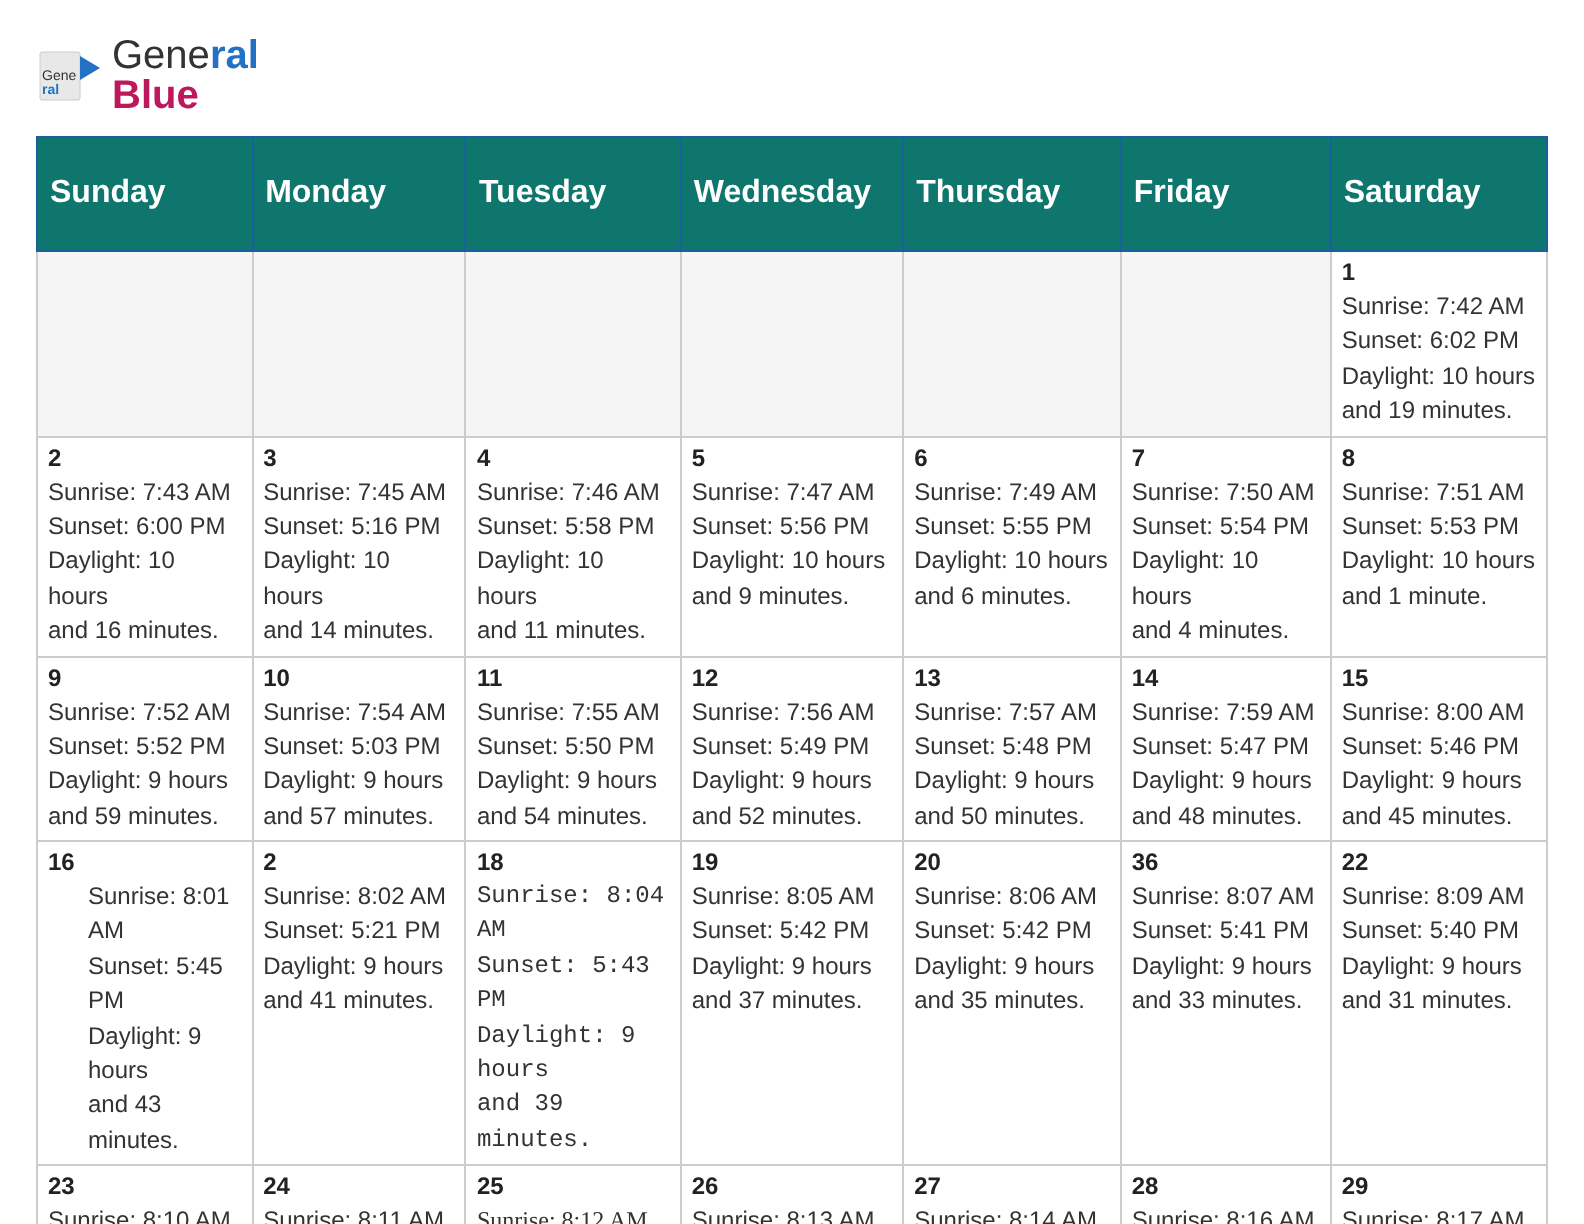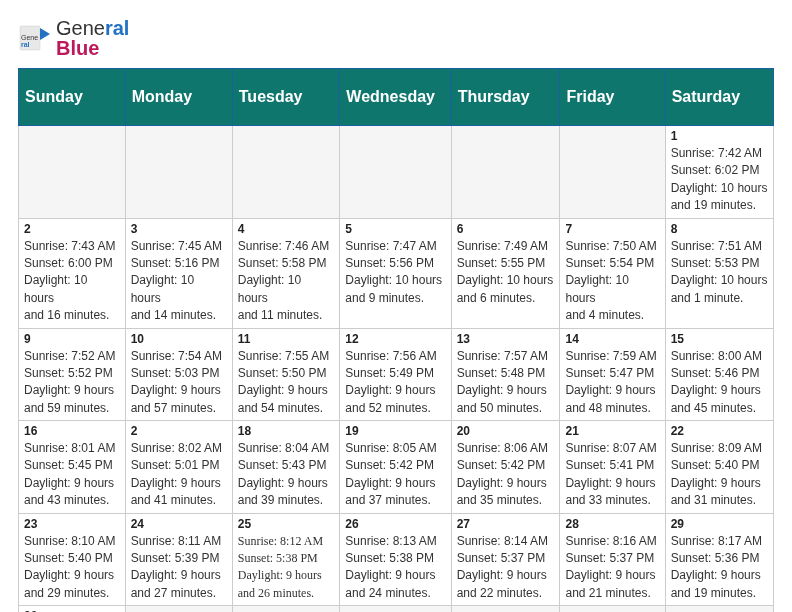--- a/index.html
+++ b/index.html
@@ -240,55 +240,55 @@
             <div class="day-number">15</div>
             <div class="day-info" style="white-space: pre-line;">Sunrise: 8:00 AM
 Sunset: 5:46 PM
 Daylight: 9 hours
 and 45 minutes.</div>
           </td>
         </tr>
         <tr>
           <td>
             <div class="day-number">16</div>
-            <div class="day-info" style="white-space: pre-line;">Sunrise: 8:01 AM
+            <div class="day-info" style="white-space: pre-line; margin-left: 20px;">Sunrise: 8:01 AM
 Sunset: 5:45 PM
 Daylight: 9 hours
 and 43 minutes.</div>
           </td>
           <td>
             <div class="day-number">2</div>
             <div class="day-info" style="white-space: pre-line;">Sunrise: 8:02 AM
-Sunset: 5:01 PM
+Sunset: 5:21 PM
 Daylight: 9 hours
 and 41 minutes.</div>
           </td>
           <td>
             <div class="day-number">18</div>
-            <div class="day-info" style="white-space: pre-line;">Sunrise: 8:04 AM
+            <div class="day-info" style="white-space: pre-line; font-family: Liberation Mono, monospace;">Sunrise: 8:04 AM
 Sunset: 5:43 PM
 Daylight: 9 hours
 and 39 minutes.</div>
           </td>
           <td>
             <div class="day-number">19</div>
             <div class="day-info" style="white-space: pre-line;">Sunrise: 8:05 AM
 Sunset: 5:42 PM
 Daylight: 9 hours
 and 37 minutes.</div>
           </td>
           <td>
             <div class="day-number">20</div>
             <div class="day-info" style="white-space: pre-line;">Sunrise: 8:06 AM
 Sunset: 5:42 PM
 Daylight: 9 hours
 and 35 minutes.</div>
           </td>
           <td>
-            <div class="day-number">21</div>
+            <div class="day-number">36</div>
             <div class="day-info" style="white-space: pre-line;">Sunrise: 8:07 AM
 Sunset: 5:41 PM
 Daylight: 9 hours
 and 33 minutes.</div>
           </td>
           <td>
             <div class="day-number">22</div>
             <div class="day-info" style="white-space: pre-line;">Sunrise: 8:09 AM
 Sunset: 5:40 PM
 Daylight: 9 hours

